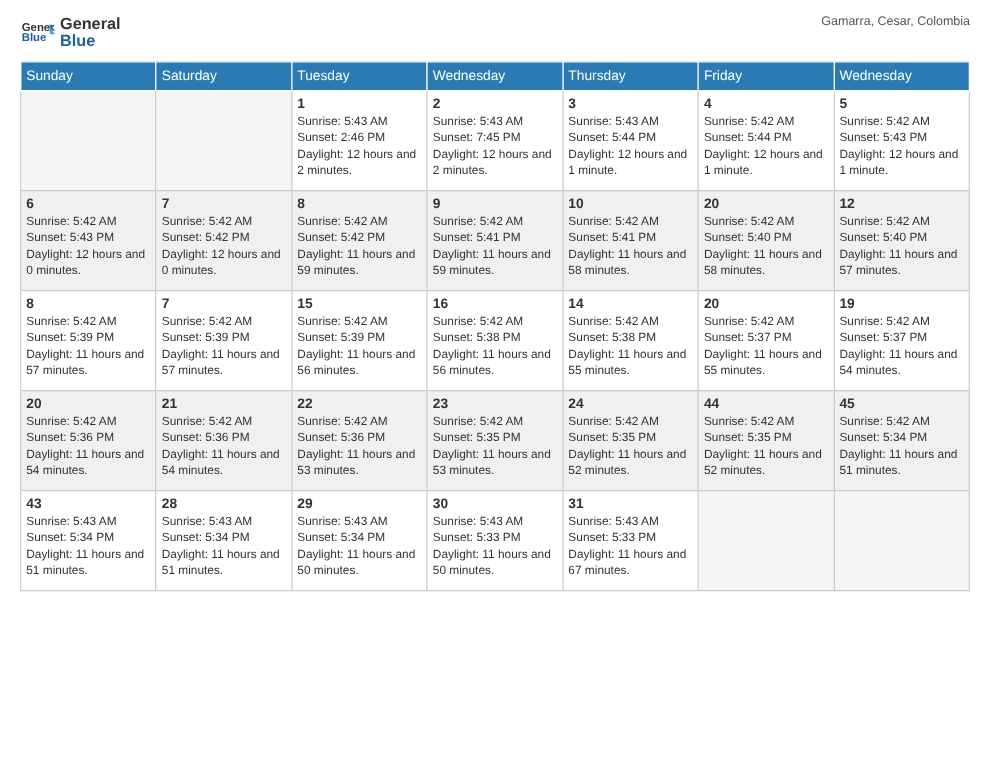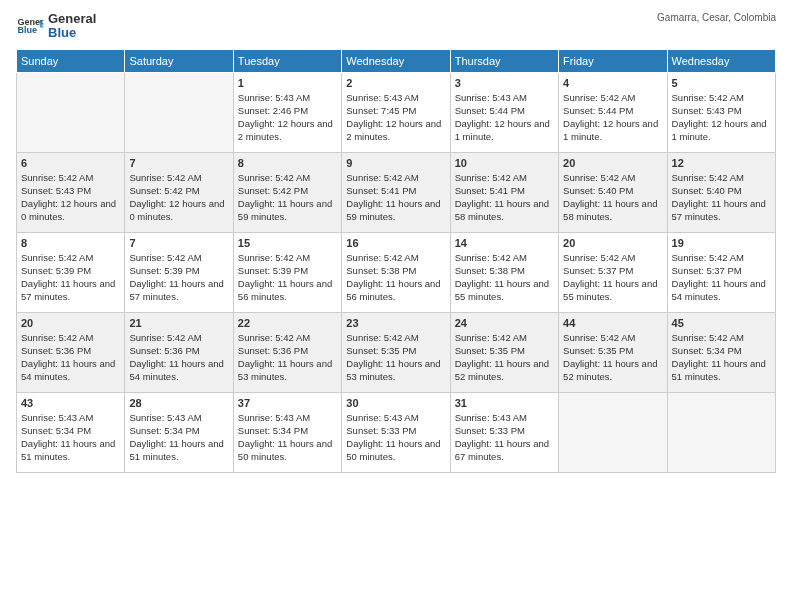--- a/index.html
+++ b/index.html
@@ -290,21 +290,21 @@
             <span style="display: block;">Sunset: 5:34 PM</span>
             <span style="display: block;">Daylight: 11 hours and 51 minutes.</span>
           </td>
           <td>
             <span class="day-number">28</span>
             <span style="display: block;">Sunrise: 5:43 AM</span>
             <span style="display: block;">Sunset: 5:34 PM</span>
             <span style="display: block;">Daylight: 11 hours and 51 minutes.</span>
           </td>
           <td>
-            <span class="day-number">37</span>
+            <span class="day-number">29</span>
             <span style="display: block;">Sunrise: 5:43 AM</span>
             <span style="display: block;">Sunset: 5:34 PM</span>
             <span style="display: block;">Daylight: 11 hours and 50 minutes.</span>
           </td>
           <td>
             <span class="day-number">30</span>
             <span style="display: block;">Sunrise: 5:43 AM</span>
             <span style="display: block;">Sunset: 5:33 PM</span>
             <span style="display: block;">Daylight: 11 hours and 50 minutes.</span>
           </td>

